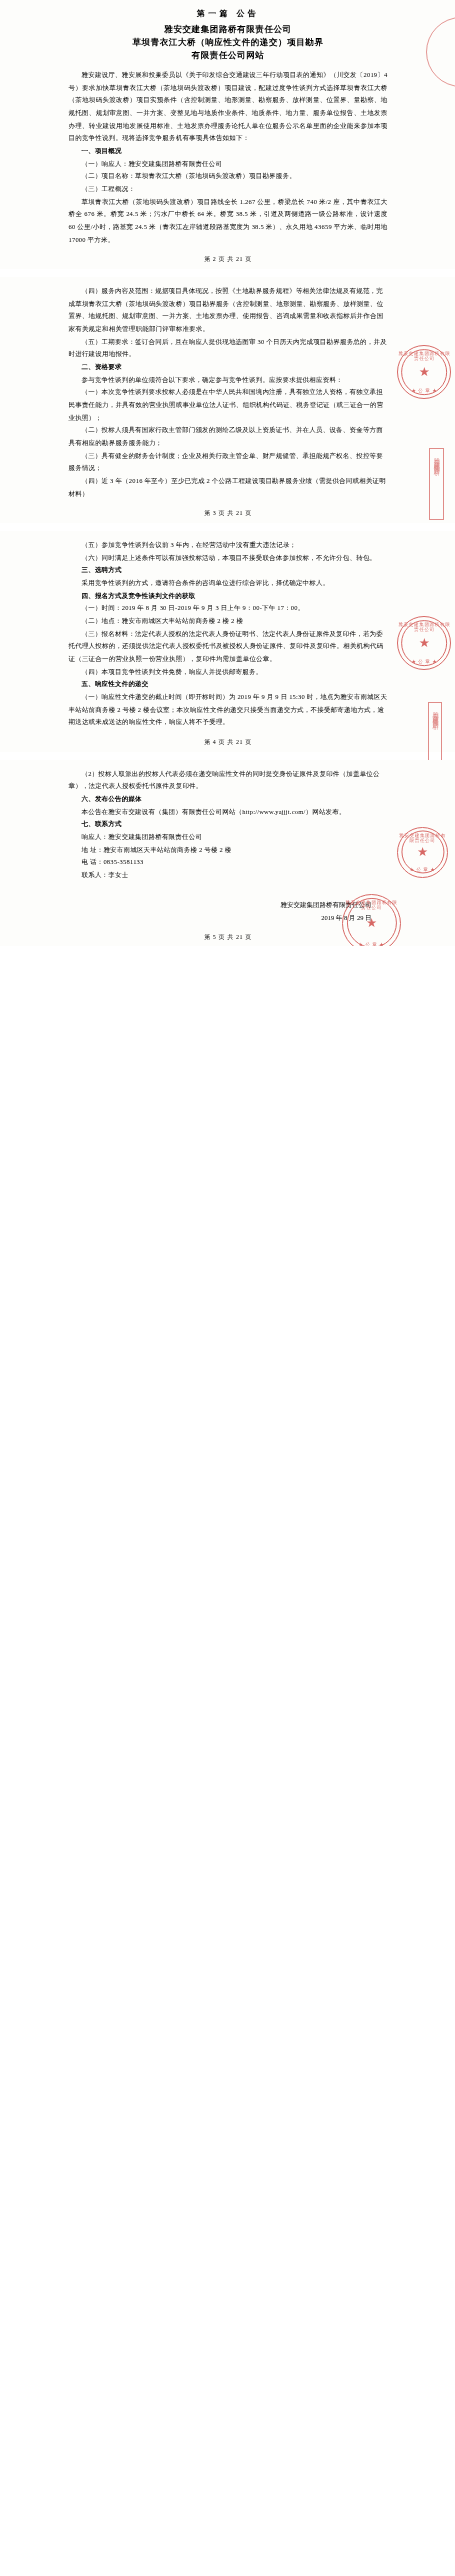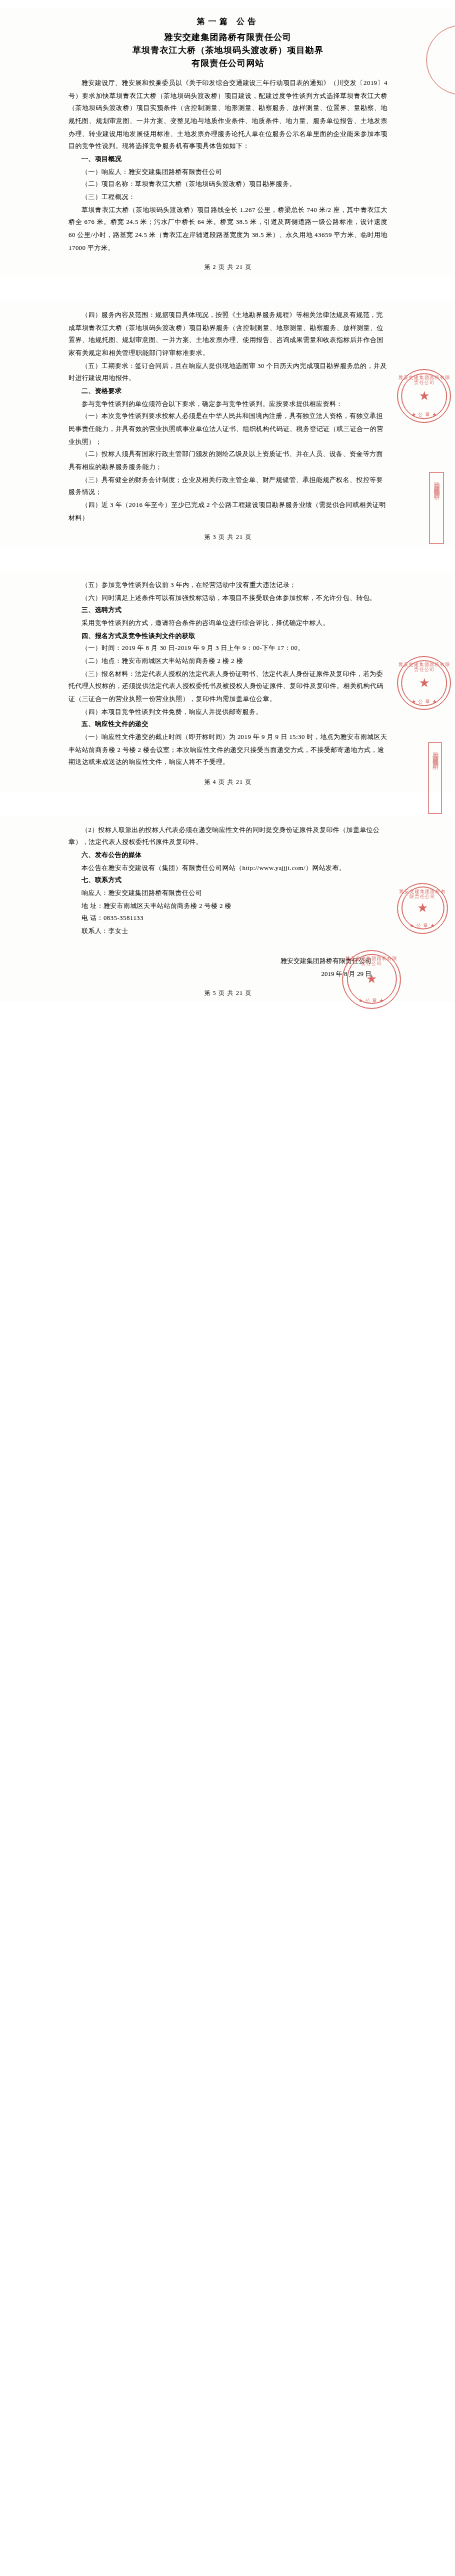--- a/index.html
+++ b/index.html
@@ -8,21 +8,21 @@
     width:456px;
   }
   .page{
     position:relative;
     width:456px;
     background:#fdfdfb;
     box-sizing:border-box;
   }
   .sheet{
     position:relative;
-    margin:8px auto;
+    margin:0 auto;
     width:319px;
     padding:8px 0 4.6px 0;
     box-sizing:border-box;
   }
   .doc-title-block{
     text-align:center;
     line-height:1.55;
   }
   .t-line1{
     font-size:8px;
@@ -135,21 +135,21 @@
 </style>
 </head>
 <body>
 
 <div class="page">
   <div class="sheet">
 
     <div class="doc-title-block">
       <div class="t-line1">第一篇    公告</div>
       <div class="t-line2">雅安交建集团路桥有限责任公司</div>
-      <div class="t-line3">草坝青衣江大桥（茶地坝码头渡改桥）项目勘界</div>
+      <div class="t-line3">草坝青衣江大桥（响应性文件的递交）项目勘界</div>
       <div class="t-line4">有限责任公司网站</div>
     </div>
 
     <div class="gap-m"></div>
 
     <p class="para">雅安建设厅、雅安展和投巢委员以《关于印发综合交通建设三年行动项目表的通知》（川交发〔2019〕4 号）要求加快草坝青衣江大桥（茶地坝码头渡改桥）项目建设，配建过度争性谈判方式选择草坝青衣江大桥（茶地坝码头渡改桥）项目实预条件（含控制测量、地形测量、勘察服务、放样测量、位置界、量勘察、地规托图、规划审意图、一并方案、变整见地与地质作业条件、地质条件、地力量、服务单位报告、土地发票办理、转业建设用地发展使用标准、土地发票办理服务论托人单在位服务公示名单里面的企业能来参加本项目的竞争性说判。现将选择竞争服务机有事项具体告如如下：</p>
     <p class="hd">一、项目概况</p>
     <p class="sub">（一）响应人：雅安交建集团路桥有限责任公司</p>
     <p class="sub">（二）项目名称：草坝青衣江大桥（茶地坝码头渡改桥）项目勘界服务。</p>
     <p class="sub">（三）工程概况：</p>

